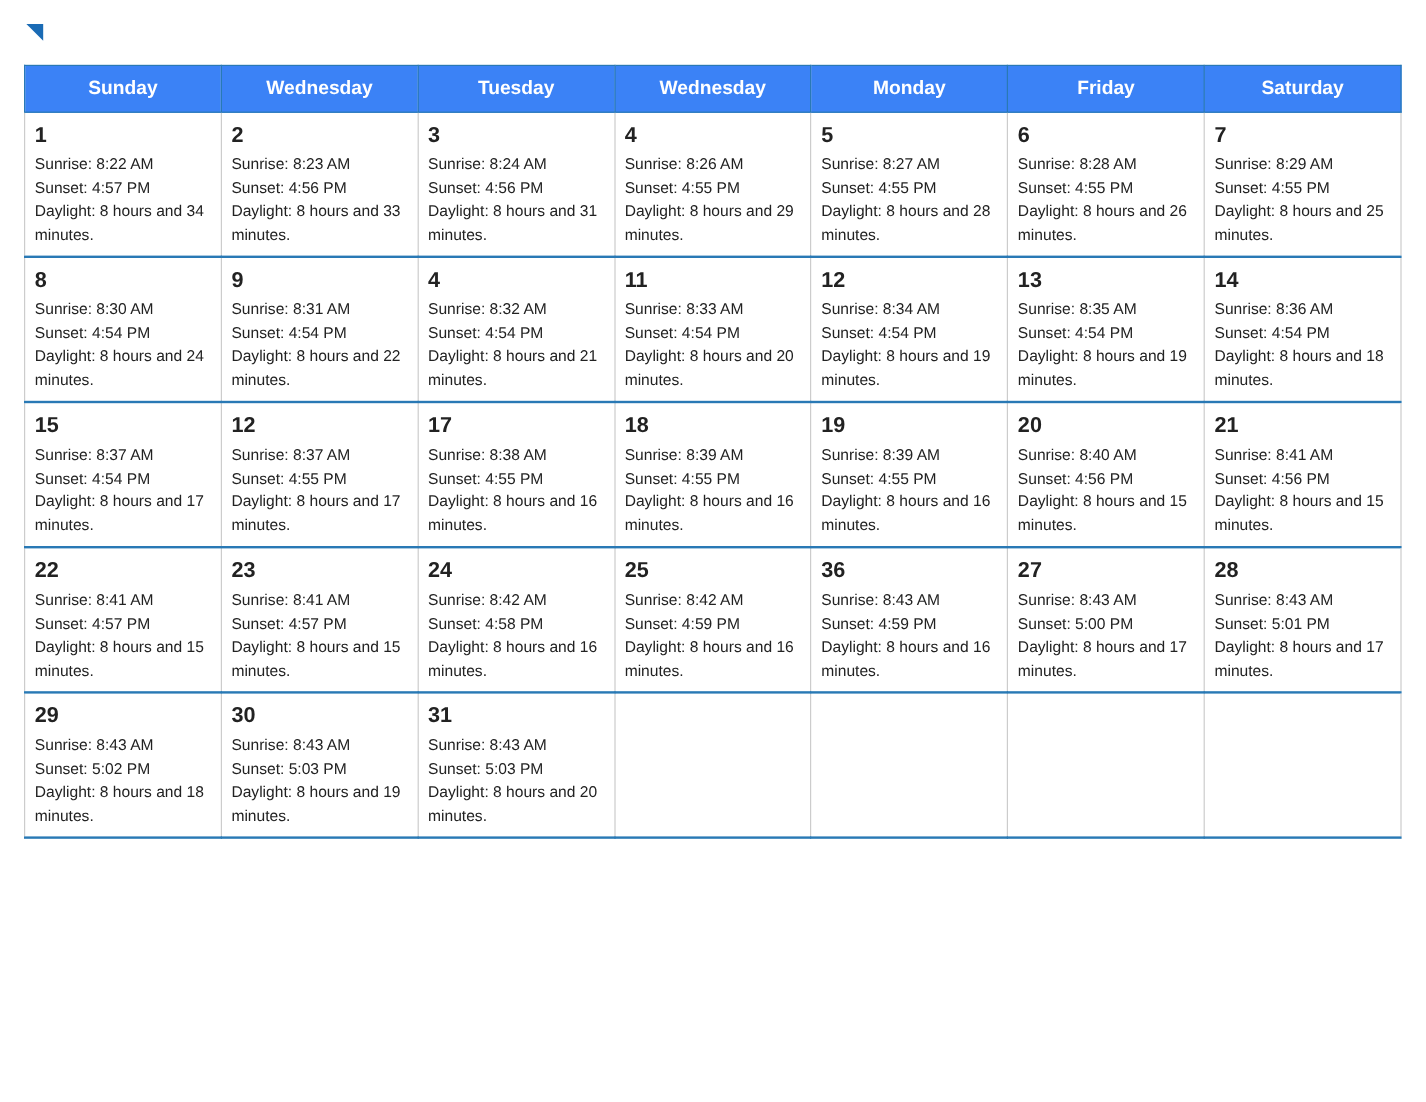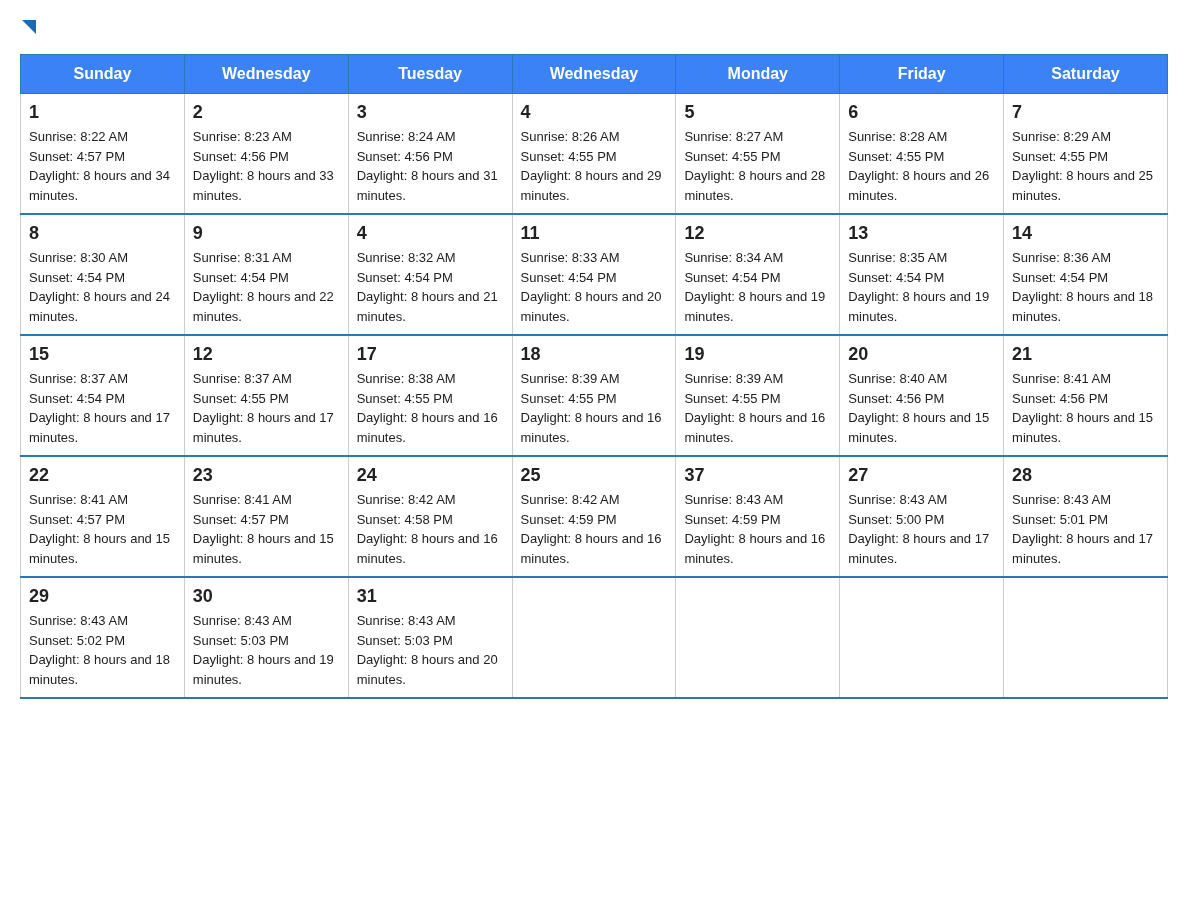--- a/index.html
+++ b/index.html
@@ -234,21 +234,21 @@
       </td>
         <td>
         <span class="day-number">24</span>
         <span class="day-info">Sunrise: 8:42 AM<br>Sunset: 4:58 PM<br>Daylight: 8 hours and 16 minutes.</span>
       </td>
         <td>
         <span class="day-number">25</span>
         <span class="day-info">Sunrise: 8:42 AM<br>Sunset: 4:59 PM<br>Daylight: 8 hours and 16 minutes.</span>
       </td>
         <td>
-        <span class="day-number">37</span>
+        <span class="day-number">36</span>
         <span class="day-info">Sunrise: 8:43 AM<br>Sunset: 4:59 PM<br>Daylight: 8 hours and 16 minutes.</span>
       </td>
         <td>
         <span class="day-number">27</span>
         <span class="day-info">Sunrise: 8:43 AM<br>Sunset: 5:00 PM<br>Daylight: 8 hours and 17 minutes.</span>
       </td>
         <td>
         <span class="day-number">28</span>
         <span class="day-info">Sunrise: 8:43 AM<br>Sunset: 5:01 PM<br>Daylight: 8 hours and 17 minutes.</span>
       </td>

